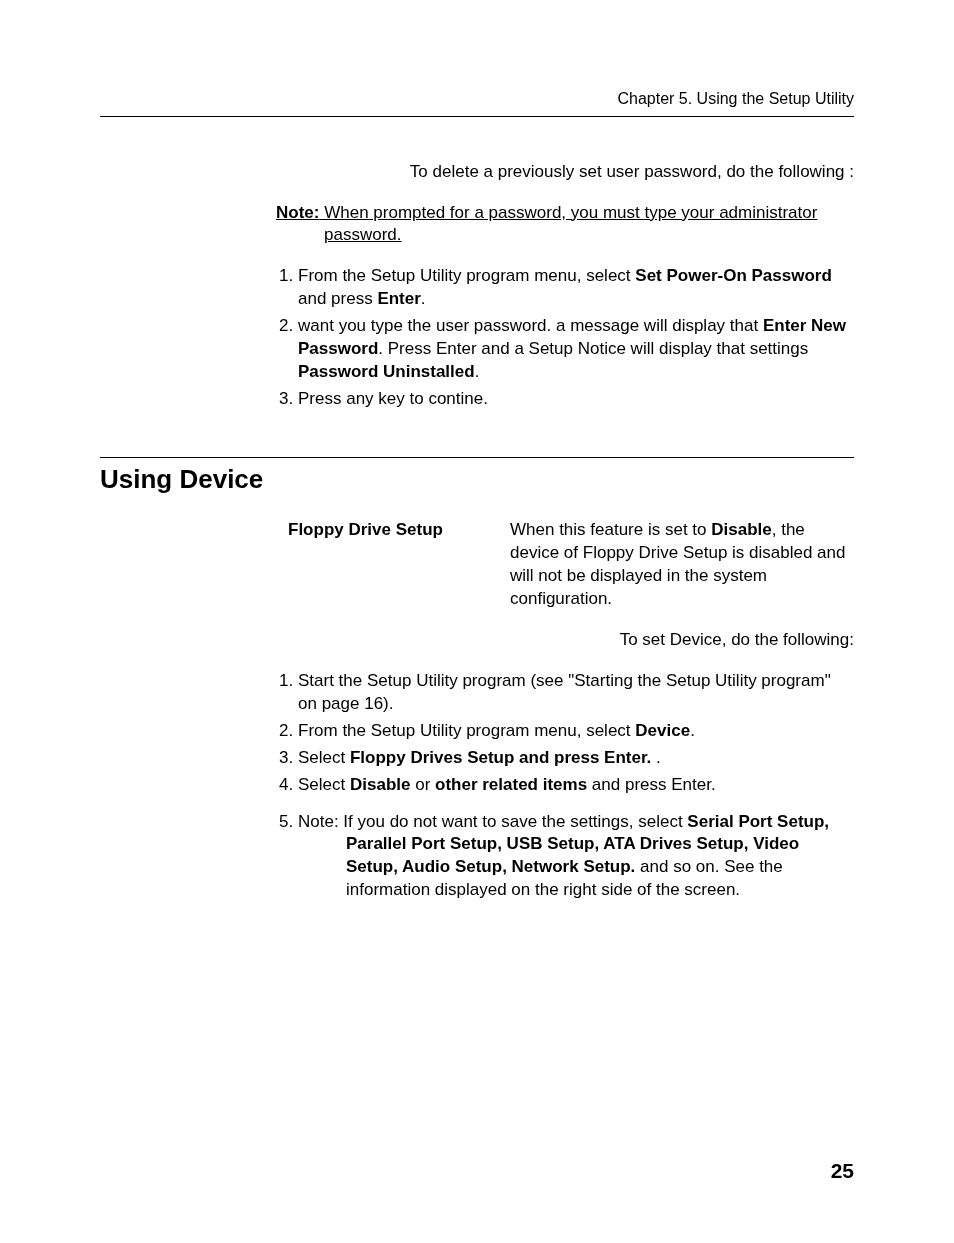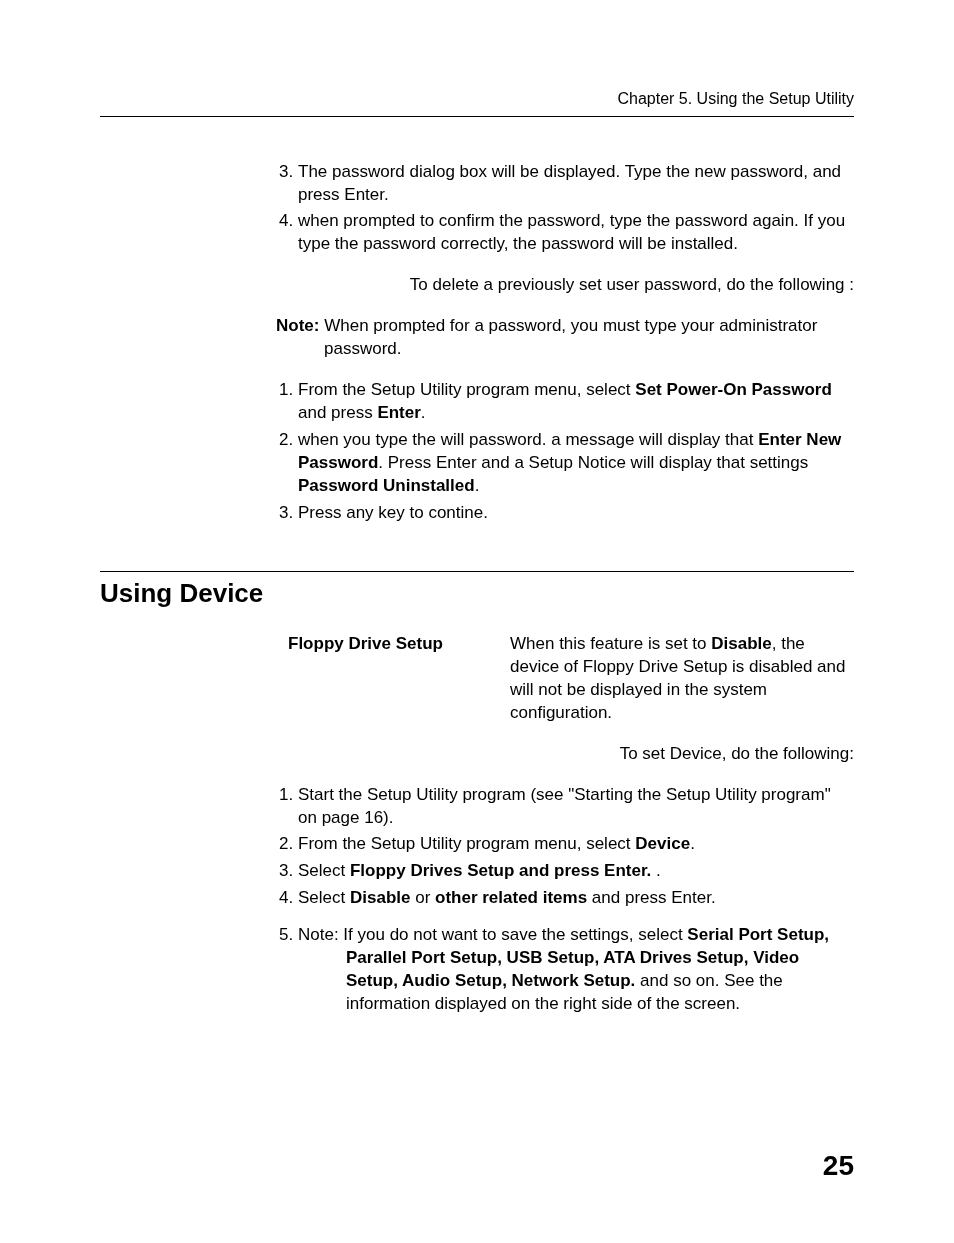--- a/index.html
+++ b/index.html
@@ -44,20 +44,21 @@
     padding-left: 0;
   }
   .para {
     margin: 0 0 18px 0;
     text-align: right;
   }
   .note-block {
     margin: 0 0 18px 0;
     padding-left: 48px;
     text-indent: -48px;
+    text-decoration: underline;
   }
   .note-block .note-label {
     font-weight: 700;
   }
   .inner-note {
     margin: 14px 0 0 0;
     padding-left: 48px;
     text-indent: -48px;
   }
   .bold { font-weight: 700; }
@@ -81,51 +82,47 @@
     flex: 0 0 222px;
     font-weight: 700;
   }
   .def-desc {
     flex: 1 1 auto;
   }
   .page-number {
     position: absolute;
     right: 100px;
     bottom: 58px;
-    font-size: 28px;
+    font-size: 21px;
     font-weight: 700;
   }
 </style>
 </head>
 <body>
 
 <div class="page">
 
   <div class="running-head">Chapter 5. Using the Setup Utility</div>
   <hr class="head-rule">
 
   <div class="content-col">
 
-    <ol class="numlist" start="3">
-      <li>The password dialog box will be displayed. Type the new password, and press Enter.</li>
-      <li>when prompted to confirm the password, type the password again. If you type the password correctly, the password will be installed.</li>
-    </ol>
 
     <p class="para">To delete a previously set user password, do the following :</p>
 
     <p class="note-block">
       <span class="note-label">Note:</span><span> When prompted for a password, you must type your  administrator password.</span>
     </p>
 
     <ol class="numlist">
       <li>
         <span>From the Setup Utility program menu, select  </span><span class="bold">Set Power-On Password</span><span> and press </span><span class="bold">Enter</span><span>.</span>
       </li>
       <li>
-        <span>when you type the will password. a message will display that </span><span class="bold">Enter New Password</span><span>. Press Enter and a  Setup Notice will display that settings  </span><span class="bold">Password Uninstalled</span><span>.</span>
+        <span>want you type the user password. a message will display that </span><span class="bold">Enter New Password</span><span>. Press Enter and a  Setup Notice will display that settings  </span><span class="bold">Password Uninstalled</span><span>.</span>
       </li>
       <li>Press any key to contine.</li>
     </ol>
 
   </div>
 
   <hr class="section-rule">
   <h2 class="section-title">Using Device</h2>
 
   <div class="content-col">

